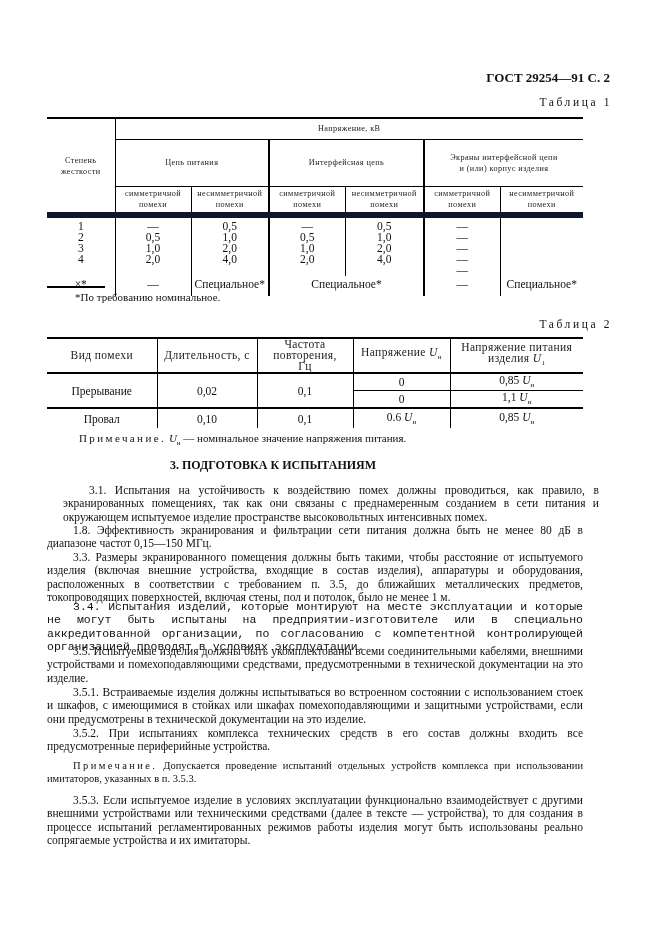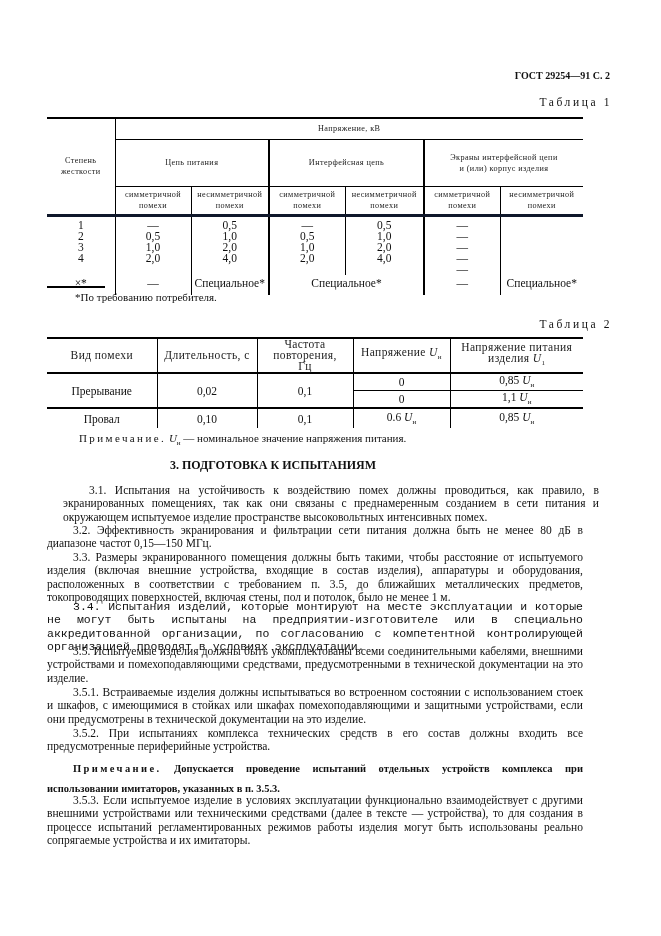--- a/index.html
+++ b/index.html
@@ -1,35 +1,35 @@
 <!DOCTYPE html>
 <html><head>
 <meta charset="utf-8">
 <style>
   html, body { margin: 0; padding: 0; background: #ffffff; }
   body {
     width: 661px; height: 936px; position: relative; overflow: hidden;
     font-family: "Liberation Serif", "DejaVu Serif", serif; color: #111;
   }
   .abs { position: absolute; }
-  .hdr { right: 51px; top: 70px; font-weight: bold; font-size: 10px; }
+  .hdr { right: 51px; top: 70px; font-weight: bold; font-size: 13px; }
   .tcap { font-size: 11.5px; letter-spacing: 2.6px; }
   .tcap1 { right: 49px; top: 96px; }
   .tcap2 { right: 49px; top: 318px; }
 
   table { border-collapse: collapse; position: absolute; }
   .sm { font-size: 8.2px; letter-spacing: 0.4px; line-height: 11px; color: #222; }
 
   
   #t1 { left: 47px; top: 117px; width: 536px; border-top: 2.5px solid #000; }
   #t1 td { padding: 0; text-align: center; vertical-align: middle; }
   #t1 .bl { border-left: 1px solid #000; }
   #t1 .blt { border-left: 2px solid #000; }
   #t1 .bb { border-bottom: 1px solid #000; }
-  #t1 .hdr-last { border-bottom: 3px solid #0f172a; }
+  #t1 .hdr-last { border-bottom: 6px solid #0f172a; }
   #t1 .body td { font-size: 11.5px; line-height: 11px; vertical-align: top; padding-top: 3px; }
 
   .fn-rule { left: 47px; top: 286px; width: 58px; border-top: 2px solid #000; }
   .fn { left: 75px; top: 291px; font-size: 11px; }
 
   
   #t2 { left: 47px; top: 337px; width: 536px; border-top: 2px solid #000; }
   #t2 td { padding: 0; text-align: center; vertical-align: middle; font-size: 11.5px; }
   #t2 .bl { border-left: 1.5px solid #000; }
   #t2 .bb2 { border-bottom: 2px solid #000; }
@@ -114,21 +114,21 @@
     <td class="bl">—</td>
     <td class="bl">Специальное*</td>
     <td class="blt" colspan="2">Специальное*</td>
     <td class="blt">—</td>
     <td class="bl">Специальное*</td>
   </tr>
 </tbody>
   </table>
 
 <div class="abs fn-rule"></div>
-<div class="abs fn">*По требованию потребителя.</div>
+<div class="abs fn">*По требованию номинальное.</div>
 
 <div class="abs tcap tcap2">Таблица 2</div>
 
 <table id="t2">
   <colgroup>
     <col style="width:110px">
       <col style="width:100px">
       <col style="width:96px">
       <col style="width:97px">
       <col style="width:133px">
@@ -162,22 +162,22 @@
 </tbody>
   </table>
 
 <div class="abs note2">
   <span class="spaced">Примечание.</span> <i class="u">U</i><sub>н</sub> <span>— номинальное значение напряжения питания.</span>
 </div>
 
 <div class="abs sec">3. ПОДГОТОВКА К ИСПЫТАНИЯМ</div>
 
 <div class="abs p" style="top:484px;margin-left:16px;"><span class="ind"></span><span>3.1. Испытания на устойчивость к воздействию помех должны проводиться, как правило, в экранированных помещениях, так как они связаны с преднамеренным созданием в сети питания и окружающем испытуемое изделие пространстве высоковольтных интенсивных помех.</span></div>
-<div class="abs p" style="top:524px;"><span class="ind"></span><span>3.2. Эффективность экранирования и фильтрации сети питания должна быть не менее 80 дБ в диапазоне частот 0,15—150 МГц.</span></div>
+<div class="abs p" style="top:524px;"><span class="ind"></span><span>1.8. Эффективность экранирования и фильтрации сети питания должна быть не менее 80 дБ в диапазоне частот 0,15—150 МГц.</span></div>
 <div class="abs p" style="top:551px;"><span class="ind"></span><span>3.3. Размеры экранированного помещения должны быть такими, чтобы расстояние от испытуемого изделия (включая внешние устройства, входящие в состав изделия), аппаратуры и оборудования, расположенных в соответствии с требованием п. 3.5, до ближайших металлических предметов, токопроводящих поверхностей, включая стены, пол и потолок, было не менее 1 м.</span></div>
 <div class="abs p" style="top:600px;font-family:Liberation Mono, monospace;"><span class="ind"></span><span>3.4. Испытания изделий, которые монтируют на месте эксплуатации и которые не могут быть испытаны на предприятии-изготовителе или в специально аккредитованной организации, по согласованию с компетентной контролирующей организацией проводят в условиях эксплуатации.</span></div>
 <div class="abs p" style="top:645px;"><span class="ind"></span><span>3.5. Испытуемые изделия должны быть укомплектованы всеми соединительными кабелями, внешними устройствами и помехоподавляющими средствами, предусмотренными в технической документации на это изделие.</span></div>
 <div class="abs p" style="top:686px;"><span class="ind"></span><span>3.5.1. Встраиваемые изделия должны испытываться во встроенном состоянии с использованием стоек и шкафов, с имеющимися в стойках или шкафах помехоподавляющими и защитными устройствами, если они предусмотрены в технической документации на это изделие.</span></div>
 <div class="abs p" style="top:727px;"><span class="ind"></span><span>3.5.2. При испытаниях комплекса технических средств в его состав должны входить все предусмотренные периферийные устройства.</span></div>
 
-<div class="abs p note3" style="top:759px; line-height:20px;font-weight:bold;"><span class="ind"></span><span class="spaced">Примечание.</span> <span>Допускается проведение испытаний отдельных устройств комплекса при использовании имитаторов, указанных в п. 3.5.3.</span></div>
+<div class="abs p note3" style="top:759px; line-height:13px;"><span class="ind"></span><span class="spaced">Примечание.</span> <span>Допускается проведение испытаний отдельных устройств комплекса при использовании имитаторов, указанных в п. 3.5.3.</span></div>
 
 <div class="abs p" style="top:794px;"><span class="ind"></span><span>3.5.3. Если испытуемое изделие в условиях эксплуатации функционально взаимодействует с другими внешними устройствами или техническими средствами (далее в тексте — устройства), то для создания в процессе испытаний регламентированных режимов работы изделия могут быть использованы реально сопрягаемые устройства и их имитаторы.</span></div>
 
 </body></html>

